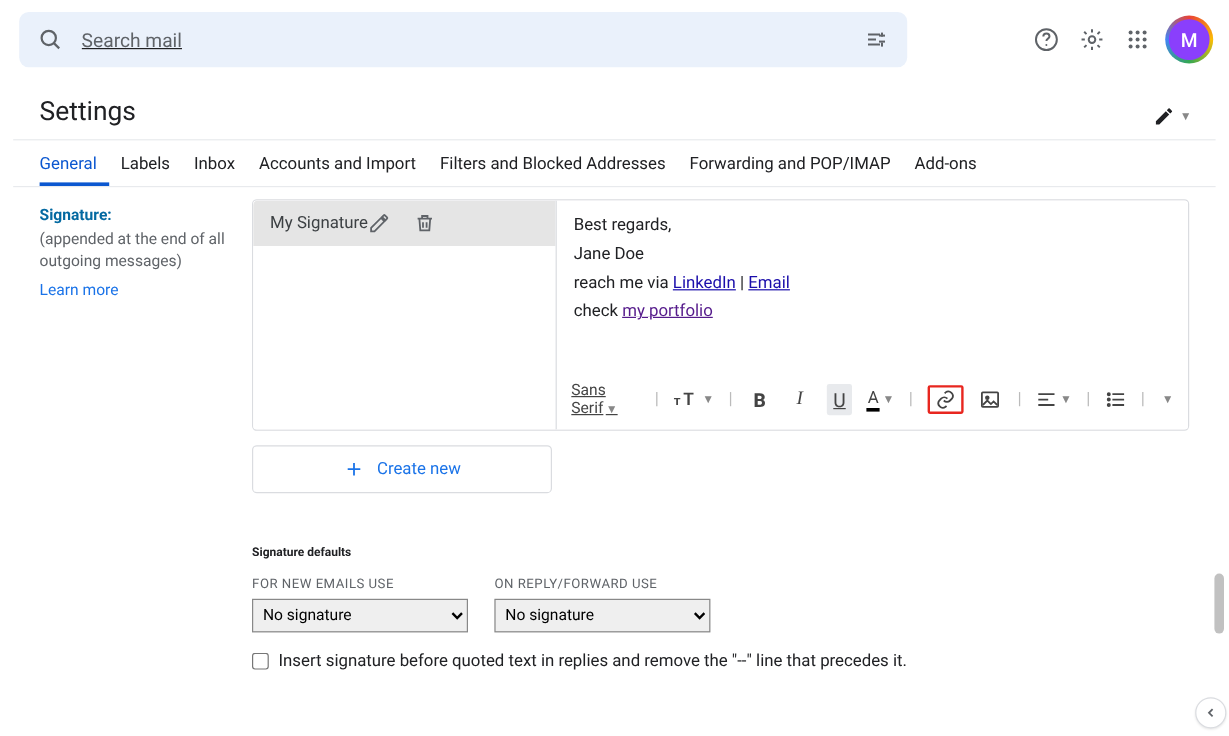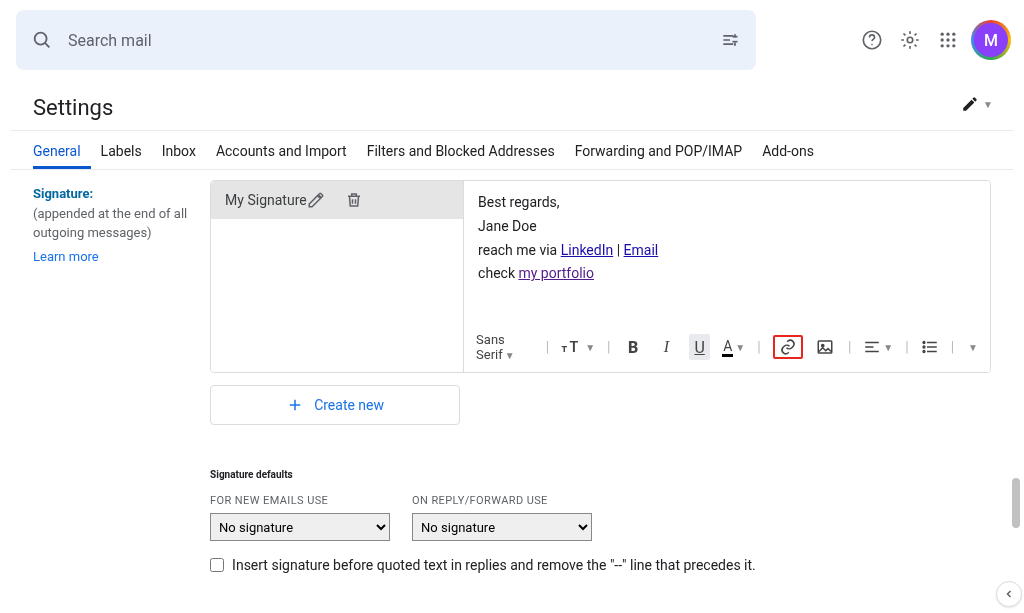--- a/index.html
+++ b/index.html
@@ -1,31 +1,31 @@
 <!DOCTYPE html>
 <html><head>
 <meta charset="utf-8">
 <style>
 * { box-sizing: border-box; margin: 0; padding: 0; font-family: "Google Sans", Roboto, Arial, sans-serif; }
 body { background: #fff; width: 1024px; height: 613px; overflow: hidden; position: relative; color: #202124; font-size: 14px; }
 
 
 .topbar { display: flex; align-items: center; padding: 10px 16px 10px 16px; gap: 12px; }
-.searchbox { flex: 0 0 740px; height: 60px; background: #eaf1fb; border-radius: 8px; display: flex; align-items: center; padding: 0 14px; gap: 14px; }
+.searchbox { flex: 0 0 740px; height: 46px; background: #eaf1fb; border-radius: 8px; display: flex; align-items: center; padding: 0 14px; gap: 14px; text-decoration: underline; }
 .searchbox input { flex: 1; background: transparent; border: none; outline: none; font-size: 16px; color: #5f6368; }
 .searchbox input::placeholder { color: #5f6368; }
 .topbar-icons { margin-left: auto; display: flex; align-items: center; gap: 14px; }
 .icon-btn { width: 24px; height: 24px; color: #5f6368; display:flex; align-items:center; justify-content:center; cursor: pointer; }
 .avatar { width: 34px; height: 34px; border-radius: 50%; background: #8a3ffc; color:#fff; display:flex; align-items:center; justify-content:center; font-weight:500; font-size:16px; position:relative; }
 .avatar::before { content:""; position:absolute; inset:-3px; border-radius:50%; background: conic-gradient(#ea4335,#fbbc04,#34a853,#4285f4,#ea4335); z-index:-1; }
 .avatar-inner { width:32px; height:32px; border-radius:50%; background:#8a3ffc; display:flex; align-items:center; justify-content:center; }
 
 
 .card { margin: 4px 10px 0 10px; border: 1px solid #fff; border-radius: 14px; box-shadow: 0 0 0 0 rgba(0,0,0,0); background:#fff; }
-.card-header { display:flex; align-items:flex-start; justify-content:space-between; padding: 10px 20px 4px 22px; }
+.card-header { display:flex; align-items:flex-end; justify-content:space-between; padding: 10px 20px 4px 22px; }
 .card-header h1 { font-size: 22px; font-weight: 400; }
 .pen-wrap { color:#5f6368; display:flex; align-items:center; gap:2px; }
 
 hr.sep { border: none; border-top: 1px solid #e8eaed; margin: 6px 0 0 0; }
 
 
 .tabs { display:flex; flex-wrap: wrap; gap: 0; padding: 0 22px; color:#5f6368; font-size:14px; }
 .tab { padding: 12px 10px 10px 10px; cursor:pointer; color:#202124; }
 .tabs-row1 .tab:first-child { padding-left:0; }
 .tab.active { color:#0b57d0; border-bottom: 3px solid #0b57d0; padding-bottom: 7px; }
@@ -48,21 +48,21 @@
 .sig-editor { flex:1; background:#fff; display:flex; flex-direction:column; border-left:1px solid #dadce0; }
 .editor-body { padding: 10px 14px 40px 14px; font-size: 14px; line-height: 1.7; color:#202124; min-height:130px; }
 .editor-body a { color:#551a8b; text-decoration: underline; }
 .linkedin-link { color:#1a0dab !important; }
 .email-link { color:#1a0dab !important; }
 .editor-toolbar { display:flex; align-items:center; gap: 12px; padding: 6px 12px 10px 12px; color:#444; border-top:none; }
 .tb-sep { color:#bbb; }
 .tb-btn { display:flex; align-items:center; justify-content:center; width:26px; height:26px; color:#444; cursor:pointer; }
 .tb-btn.active-u { background:#e8eaed; border-radius:2px; }
 .tb-link-box { border:2px solid #e8261f; padding:1px 3px; border-radius:2px; }
-.font-label { font-size:13px; }
+.font-label { font-size:13px;text-decoration:underline; }
 .caret { font-size:10px; color:#888; margin-left:2px; }
 
 .create-new { margin-top: 12px; width: 250px; border:1px solid #dadce0; border-radius:4px; display:flex; align-items:center; justify-content:center; gap:10px; padding: 10px 0; color:#1a73e8; cursor:pointer; font-size:14px; }
 
 .defaults { margin-top: 44px; }
 .defaults h3 { font-size:10px; font-weight:700; color:#202124; }
 .defaults-row { display:flex; gap: 22px; margin-top: 14px; }
 .def-col small { font-size: 11px; letter-spacing: 0.4px; color:#5f6368; text-transform: uppercase; display:block; margin-bottom: 6px; }
 .def-col select { width: 180px; height: 28px; border:1px solid #888; font-size:13px; padding:2px 4px; background:#efefef; }
 

